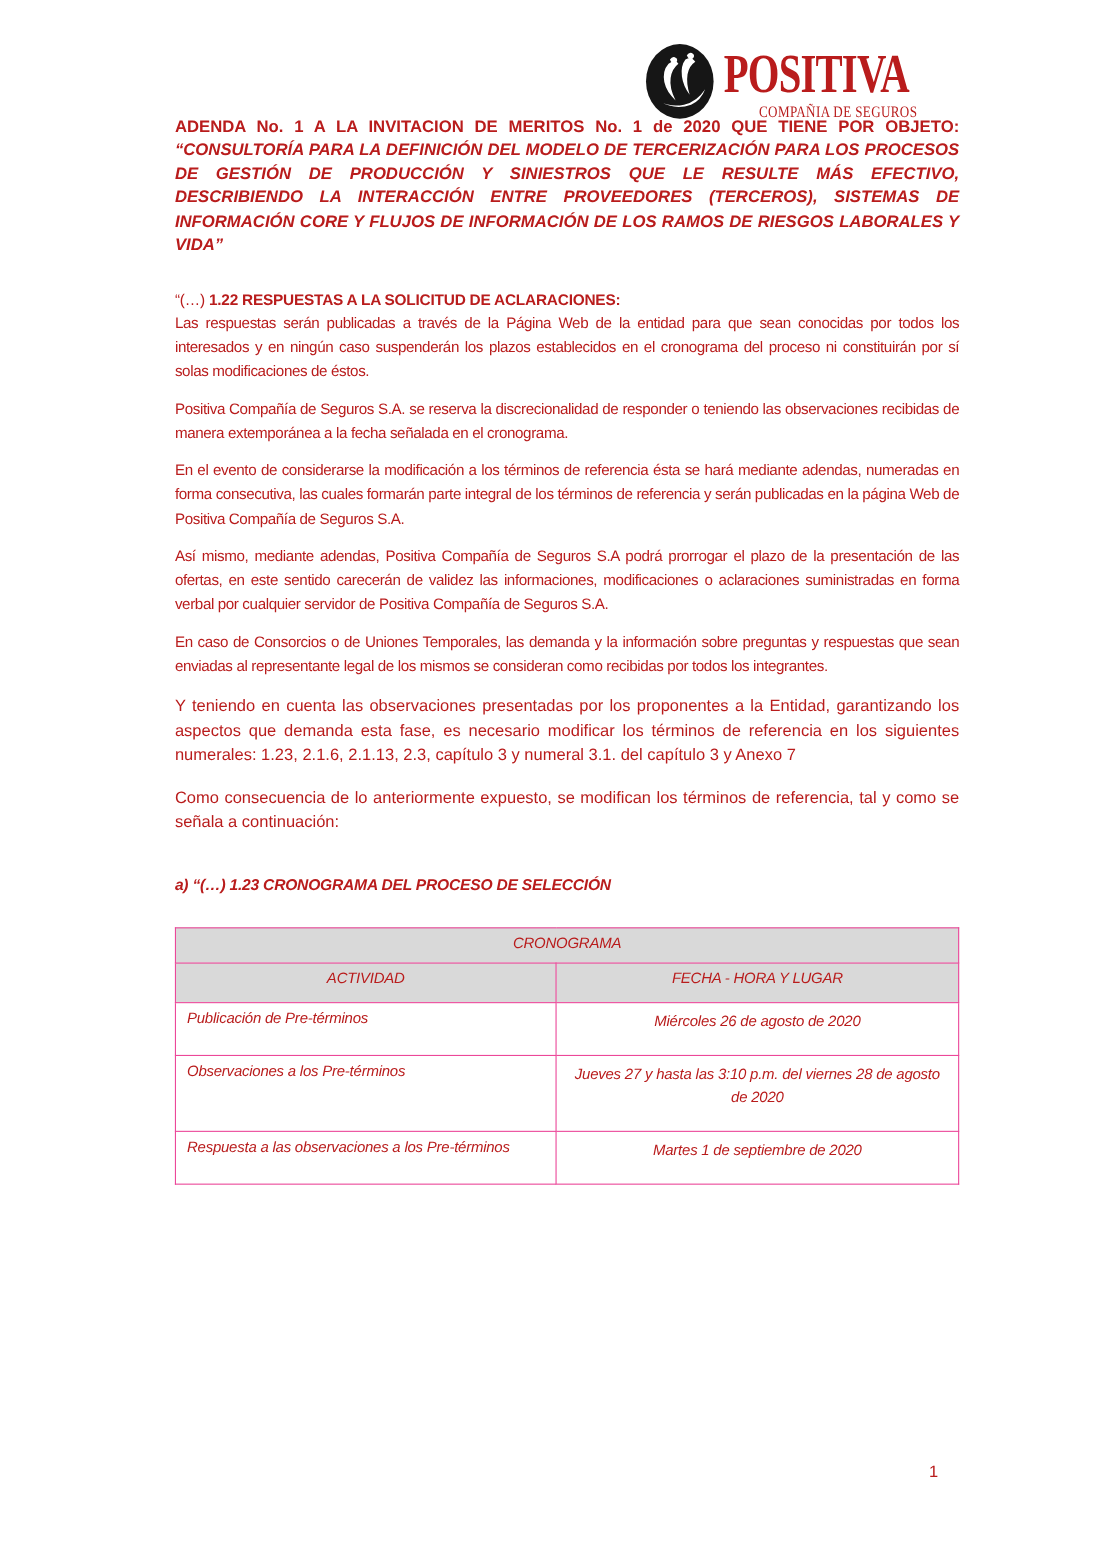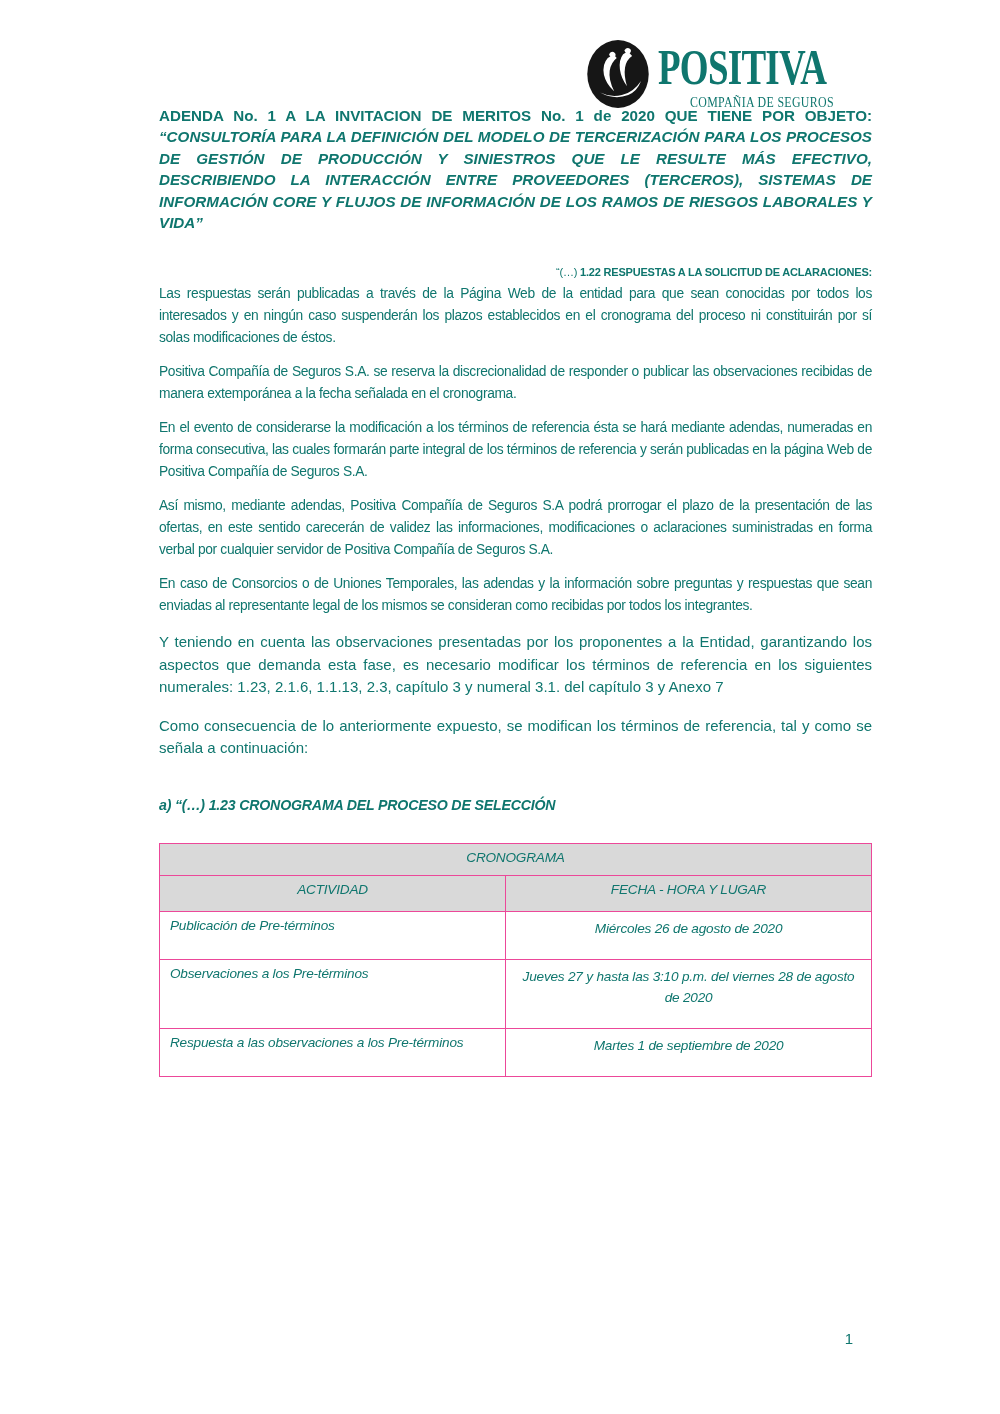--- a/index.html
+++ b/index.html
@@ -2,21 +2,21 @@
 <html><head>
 <meta charset="utf-8">
 <style>
   html,body{margin:0;padding:0;background:#ffffff;}
   .page{
     position:relative;
     width:1000px;
     height:1414px;
     background:#ffffff;
     font-family:"Liberation Sans", sans-serif;
-    color:#0f766e;
+    color:#b91c1c;
     overflow:hidden;
   }
   
   .logo{
     position:absolute;
     top:38px;
     left:586px;
     display:flex;
     align-items:flex-start;
     gap:8px;
@@ -59,24 +59,23 @@
     margin-bottom:28px;
   }
   .title .quoted{font-style:italic;}
   .p-normal{
     font-size:15px;
     line-height:22.5px;
     text-align:justify;
   }
   .intro{margin-bottom:19px;}
   .sec-heading{
-    font-size:11px;
+    font-size:14px;
     letter-spacing:-0.2px;
     line-height:22px;
-    text-align:right;
   }
   .sec-heading .hd{font-weight:bold;}
   .p-narrow{
     font-size:13.8px;
     letter-spacing:-0.35px;
     line-height:22px;
     text-align:justify;
     margin-bottom:12px;
   }
   .after-block{margin-top:14px;}
@@ -141,26 +140,26 @@
   </div>
 
   <div class="content">
 
     <p class="title"><span>ADENDA No. 1 A LA INVITACION DE MERITOS No. 1 de 2020 QUE TIENE POR OBJETO: </span><span class="quoted">“CONSULTORÍA PARA LA DEFINICIÓN DEL MODELO DE TERCERIZACIÓN PARA LOS PROCESOS DE GESTIÓN DE PRODUCCIÓN Y SINIESTROS QUE LE RESULTE MÁS EFECTIVO, DESCRIBIENDO LA INTERACCIÓN ENTRE PROVEEDORES (TERCEROS), SISTEMAS DE INFORMACIÓN CORE Y FLUJOS DE INFORMACIÓN DE LOS RAMOS DE RIESGOS LABORALES Y VIDA”</span></p>
 
 
     <p class="sec-heading"><span>“(…) </span><span class="hd">1.22 RESPUESTAS A LA SOLICITUD DE ACLARACIONES:</span></p>
 
     <p class="p-narrow">Las respuestas serán publicadas a través de la Página Web de la entidad para que sean conocidas por todos los interesados y en ningún caso suspenderán los plazos establecidos en el cronograma del proceso ni constituirán por sí solas modificaciones de éstos.</p>
-    <p class="p-narrow">Positiva Compañía de Seguros S.A. se reserva la discrecionalidad de responder o publicar las observaciones recibidas de manera extemporánea a la fecha señalada en el cronograma.</p>
+    <p class="p-narrow">Positiva Compañía de Seguros S.A. se reserva la discrecionalidad de responder o teniendo las observaciones recibidas de manera extemporánea a la fecha señalada en el cronograma.</p>
     <p class="p-narrow">En el evento de considerarse la modificación a los términos de referencia ésta se hará mediante adendas, numeradas en forma consecutiva, las cuales formarán parte integral de los términos de referencia y serán publicadas en la página Web de Positiva Compañía de Seguros S.A.</p>
     <p class="p-narrow">Así mismo, mediante adendas, Positiva Compañía de Seguros S.A podrá prorrogar el plazo de la presentación de las ofertas, en este sentido carecerán de validez las informaciones, modificaciones o aclaraciones suministradas en forma verbal por cualquier servidor de Positiva Compañía de Seguros S.A.</p>
-    <p class="p-narrow">En caso de Consorcios o de Uniones Temporales, las adendas y la información sobre preguntas y respuestas que sean enviadas al representante legal de los mismos se consideran como recibidas por todos los integrantes.</p>
+    <p class="p-narrow">En caso de Consorcios o de Uniones Temporales, las demanda y la información sobre preguntas y respuestas que sean enviadas al representante legal de los mismos se consideran como recibidas por todos los integrantes.</p>
 
-    <p class="p-normal after-block">Y teniendo en cuenta las observaciones presentadas por los proponentes a la Entidad, garantizando los aspectos que demanda esta fase, es necesario modificar los términos de referencia en los siguientes numerales: 1.23, 2.1.6, 1.1.13, 2.3, capítulo 3 y numeral 3.1. del capítulo 3 y Anexo 7</p>
+    <p class="p-normal after-block">Y teniendo en cuenta las observaciones presentadas por los proponentes a la Entidad, garantizando los aspectos que demanda esta fase, es necesario modificar los términos de referencia en los siguientes numerales: 1.23, 2.1.6, 2.1.13, 2.3, capítulo 3 y numeral 3.1. del capítulo 3 y Anexo 7</p>
     <p class="p-normal como">Como consecuencia de lo anteriormente expuesto, se modifican los términos de referencia, tal y como se señala a continuación:</p>
 
     <p class="a-heading">a) “(…) 1.23 CRONOGRAMA DEL PROCESO DE SELECCIÓN</p>
 
     <table class="crono">
       <colgroup>
           <col style="width:48.6%">
           <col style="width:51.4%">
         </colgroup>
       <tbody>

